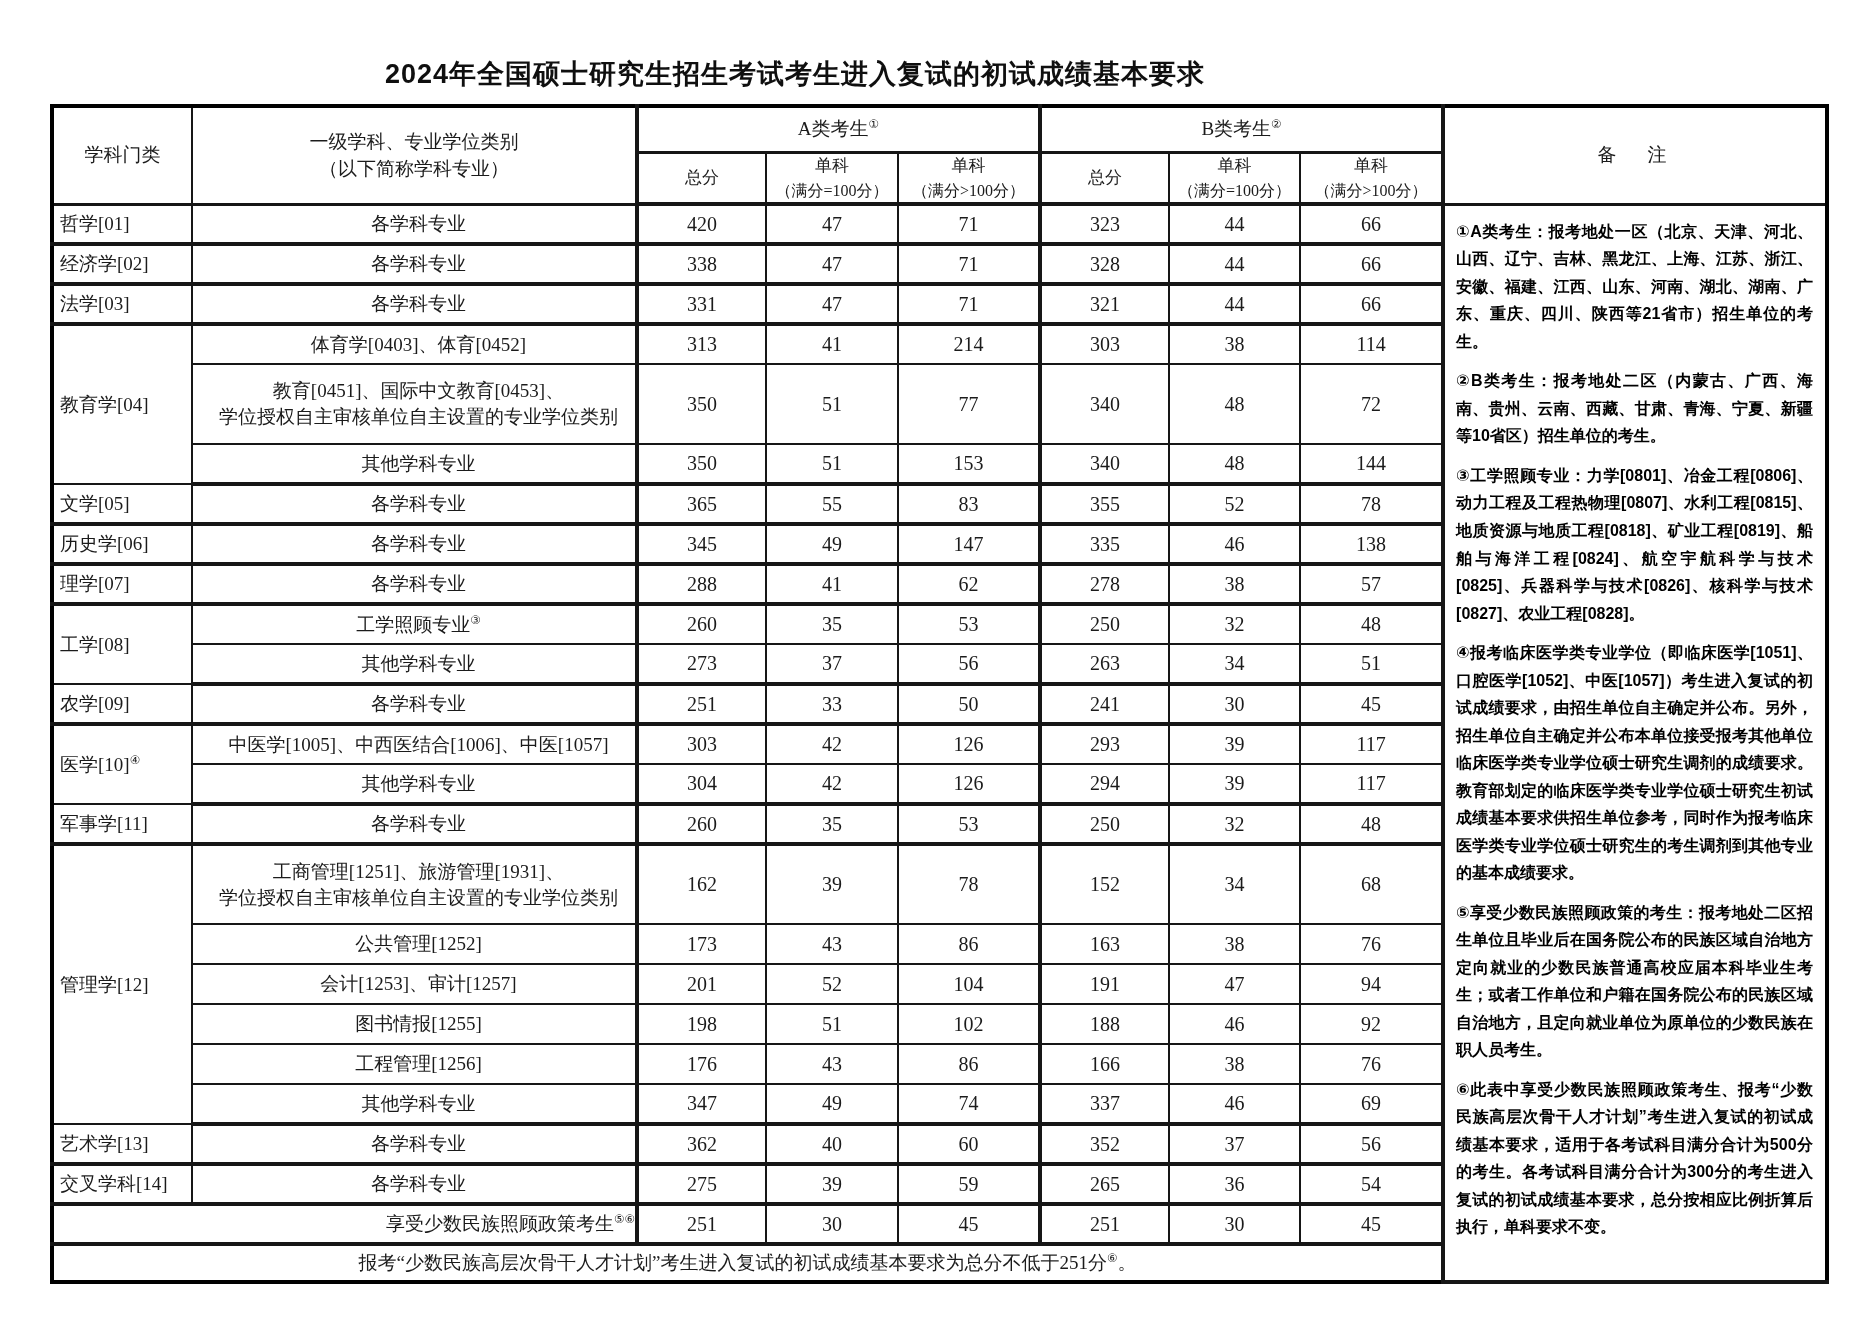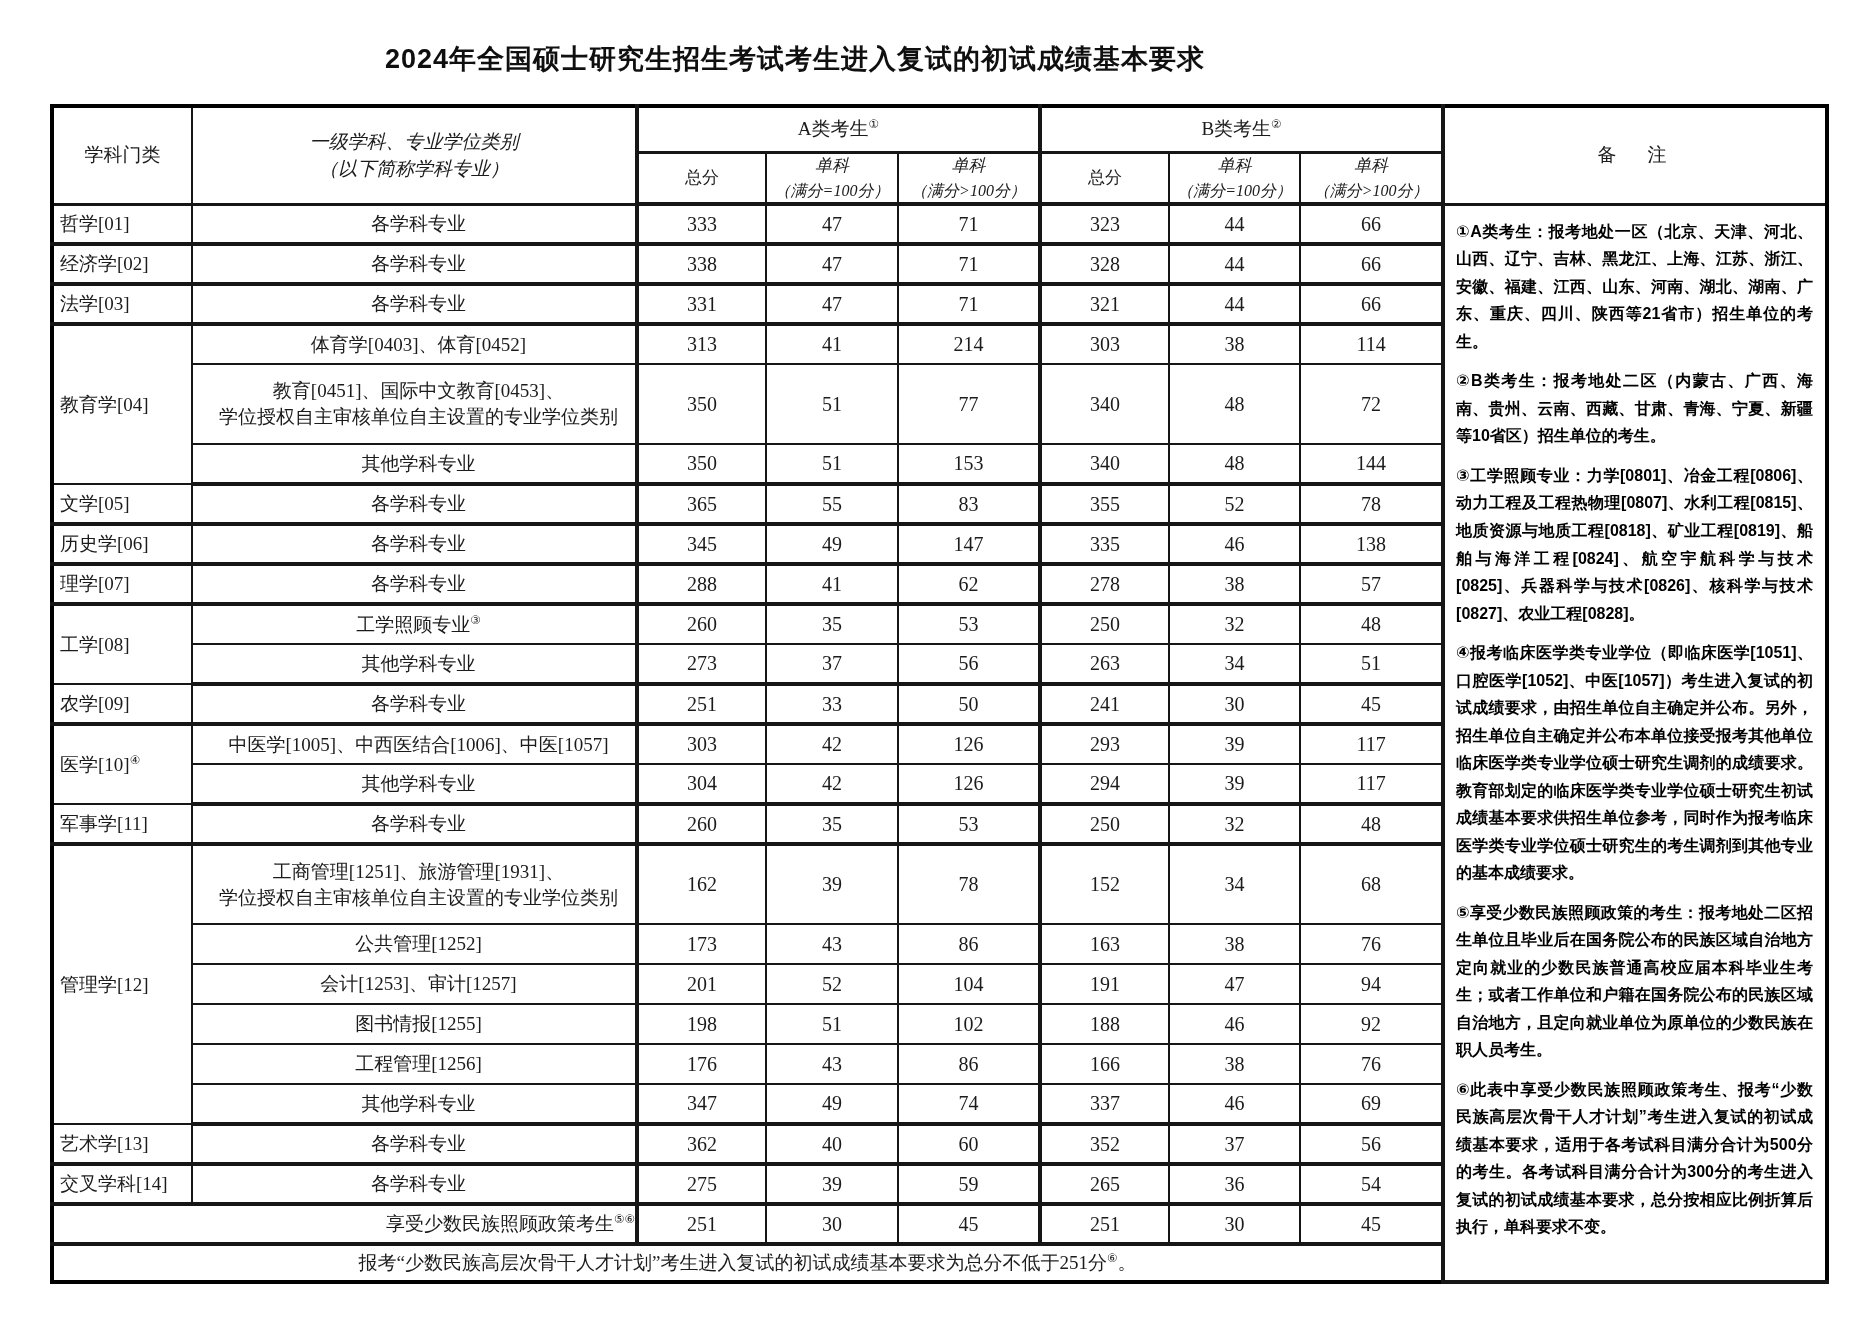--- a/index.html
+++ b/index.html
@@ -3,33 +3,33 @@
 <meta charset="utf-8">
 <style>
   * { box-sizing: border-box; }
   html,body { margin:0; padding:0; }
   body {
     width:1870px; height:1323px; position:relative;
     background:#ffffff; color:#1b1b1b;
     font-family:"Liberation Serif","DejaVu Serif",serif;
   }
   .doc-title {
-    position:absolute; top:41px; left:45px; width:1500px;
+    position:absolute; top:56px; left:45px; width:1500px;
     text-align:center; font-weight:700; font-size:27px; color:#0f0f0f;
     font-family:"Liberation Sans","DejaVu Sans",sans-serif; letter-spacing:1px;
   }
   table.score {
     position:absolute; left:50px; top:104px; width:1775px;
     border-collapse:collapse; table-layout:fixed;
     border:4px solid #000;
   }
   th, td { border:2px solid #161616; padding:0; overflow:hidden; }
   thead tr.groups th { height:46px; font-size:19px; font-weight:400; border-bottom-width:3px; }
   thead tr.cols th   { height:44px; font-size:17px; font-weight:400; border-bottom-width:4px; }
-  thead .hdr-2line div { line-height:1.45;font-style:italic; }
+  thead .hdr-2line div { line-height:1.45; }
   thead .sub { font-size:16px; line-height:1.2; margin-top:1px; }
   th.rem-h {
     font-family:"Liberation Sans","DejaVu Sans",sans-serif;
     font-weight:700; font-size:20px; letter-spacing:6px;
   }
   .thickL { border-left-width:4px !important; }
   tr.group-end td { border-bottom-width:4px; }
   tr.single td { height:40px; }
   tr.double td { height:80px; }
   td.cat  { text-align:left; font-size:19px; padding-left:6px; }
@@ -102,21 +102,21 @@
         <div class="sub">（满分&gt;100分）</div>
       </th>
     </tr>
   </thead>
   <tbody>
       <tr class="single group-end">
         <td class="cat" rowspan="1"><span>哲学[01]</span></td>
         <td class="disc">
           <div>各学科专业</div>
         </td>
-        <td class="num thickL">333</td>
+        <td class="num thickL">420</td>
         <td class="num">47</td>
         <td class="num">71</td>
         <td class="num thickL">323</td>
         <td class="num">44</td>
         <td class="num">66</td>
         <td class="remarks thickL" rowspan="25">
           <div class="rp">①A类考生：报考地处一区（北京、天津、河北、山西、辽宁、吉林、黑龙江、上海、江苏、浙江、安徽、福建、江西、山东、河南、湖北、湖南、广东、重庆、四川、陕西等21省市）招生单位的考生。</div>
           <div class="rp">②B类考生：报考地处二区（内蒙古、广西、海南、贵州、云南、西藏、甘肃、青海、宁夏、新疆等10省区）招生单位的考生。</div>
           <div class="rp">③工学照顾专业：力学[0801]、冶金工程[0806]、动力工程及工程热物理[0807]、水利工程[0815]、地质资源与地质工程[0818]、矿业工程[0819]、船舶与海洋工程[0824]、航空宇航科学与技术[0825]、兵器科学与技术[0826]、核科学与技术[0827]、农业工程[0828]。</div>
           <div class="rp">④报考临床医学类专业学位（即临床医学[1051]、口腔医学[1052]、中医[1057]）考生进入复试的初试成绩要求，由招生单位自主确定并公布。另外，招生单位自主确定并公布本单位接受报考其他单位临床医学类专业学位硕士研究生调剂的成绩要求。教育部划定的临床医学类专业学位硕士研究生初试成绩基本要求供招生单位参考，同时作为报考临床医学类专业学位硕士研究生的考生调剂到其他专业的基本成绩要求。</div>

